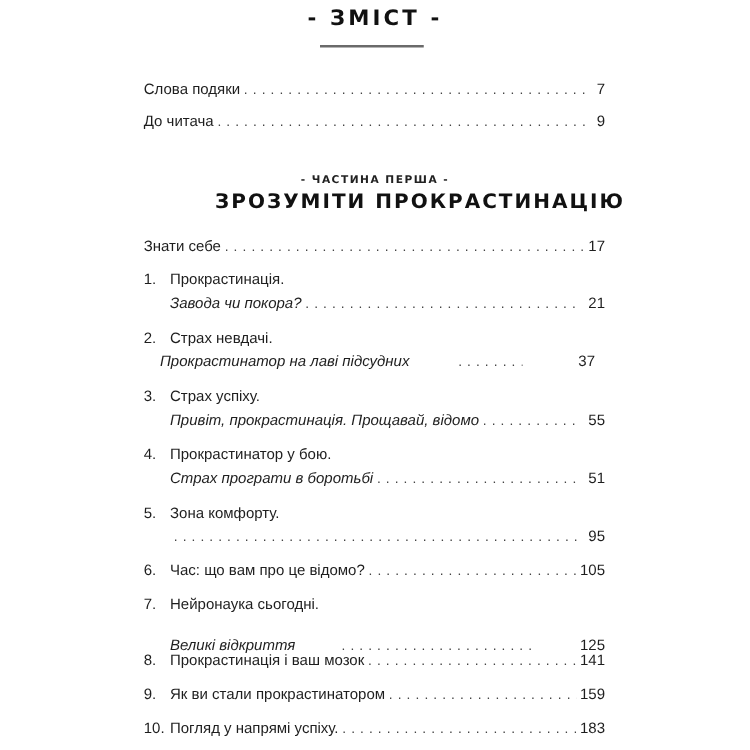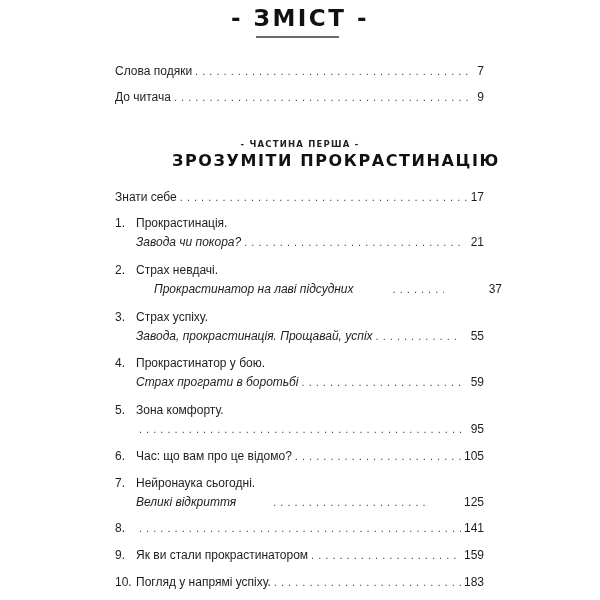--- a/index.html
+++ b/index.html
@@ -22,21 +22,21 @@
       top: 0;
     }
     .toc-title {
       position: absolute;
       left: 0;
       width: 600px;
       top: 5px;
       text-align: center;
       font-family: "DejaVu Sans", sans-serif;
       font-weight: bold;
-      font-size: 23px;
+      font-size: 17px;
       letter-spacing: 2.5px;
       color: #111;
     }
     .title-rule {
       position: absolute;
       left: 256px;
       width: 83px;
       top: 36px;
       height: 2px;
       background: #6a6a6a;
@@ -158,44 +158,44 @@
   <div class="row" style="top:235px; left:21px; width:348px;">
     <span class="label italic">Завода чи покора?</span>
     <span class="leader"></span>
     <span class="page-no padded">21</span>
   </div>
 
   <div class="line1" style="top:263px;">
     <span class="num">2.</span>
     <span>Страх невдачі.</span>
   </div>
-  <div class="row" style="top:282px; left:39px; width:348px;gap:36px;">
+  <div class="row" style="top:282px; left:13px; width:348px;gap:36px;">
     <span class="label italic">Прокрастинатор на лаві підсудних</span>
     <span class="leader"></span>
     <span class="page-no padded">37</span>
   </div>
 
   <div class="line1" style="top:310px;">
     <span class="num">3.</span>
     <span>Страх успіху.</span>
   </div>
   <div class="row" style="top:329px; left:21px; width:348px;">
-    <span class="label italic">Завода, прокрастинація. Прощавай, успіх</span>
+    <span class="label italic">Привіт, прокрастинація. Прощавай, відомо</span>
     <span class="leader"></span>
     <span class="page-no padded">55</span>
   </div>
 
   <div class="line1" style="top:356px;">
     <span class="num">4.</span>
     <span>Прокрастинатор у бою.</span>
   </div>
   <div class="row" style="top:375px; left:21px; width:348px;">
     <span class="label italic">Страх програти в боротьбі</span>
     <span class="leader"></span>
-    <span class="page-no padded">59</span>
+    <span class="page-no padded">51</span>
   </div>
 
   <div class="line1" style="top:403px;">
     <span class="num">5.</span>
     <span>Зона комфорту.</span>
   </div>
   <div class="row" style="top:422px; left:21px; width:348px;">
     <span class="leader"></span>
     <span class="page-no padded">95</span>
   </div>
@@ -204,28 +204,29 @@
     <span class="num">6.</span>
     <span class="label">Час: що вам про це відомо?</span>
     <span class="leader"></span>
     <span class="page-no">105</span>
   </div>
 
   <div class="line1" style="top:476px;">
     <span class="num">7.</span>
     <span>Нейронаука сьогодні.</span>
   </div>
-  <div class="row" style="top:495px; left:21px; width:348px;gap:34px;">
+  <div class="row" style="top:509px; left:21px; width:348px;gap:34px;">
     <span class="label italic">Великі відкриття</span>
     <span class="leader"></span>
     <span class="page-no">125</span>
   </div>
 
   <div class="row" style="top:521px;">
     <span class="num">8.</span>
+    <span class="label">Прокрастинація і ваш мозок</span>
     <span class="leader"></span>
     <span class="page-no">141</span>
   </div>
 
   <div class="row" style="top:548px;">
     <span class="num">9.</span>
     <span class="label">Як ви стали прокрастинатором</span>
     <span class="leader"></span>
     <span class="page-no">159</span>
   </div>

